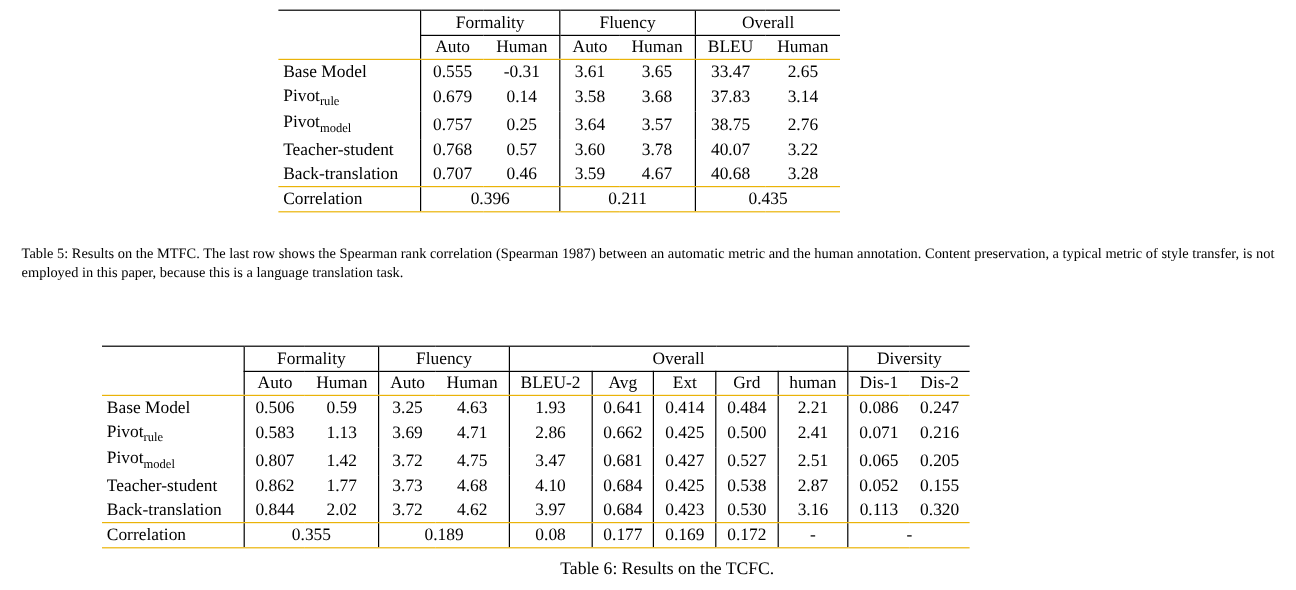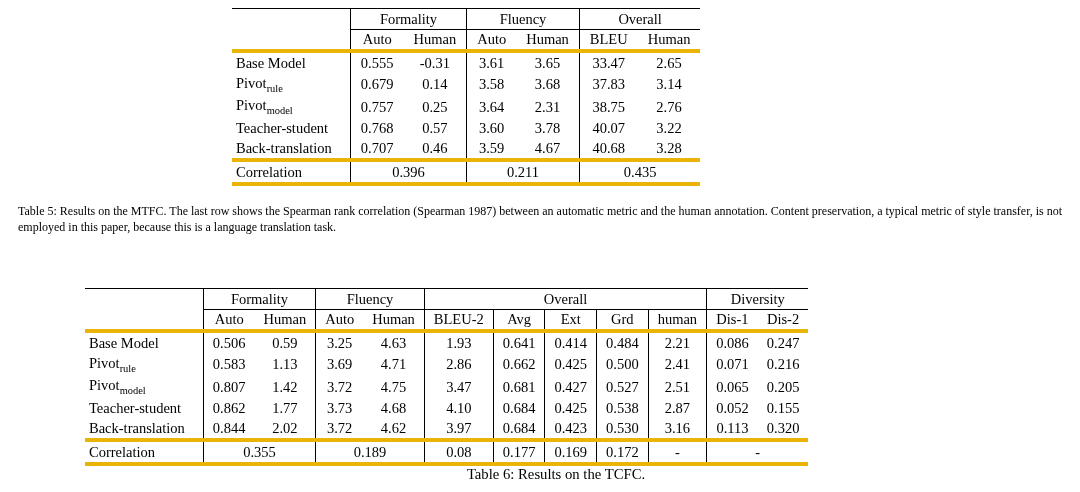--- a/index.html
+++ b/index.html
@@ -32,21 +32,21 @@
     font-weight: normal;
     white-space: nowrap;
   }
   .rowlabel {
     text-align: left !important;
     padding-left: 4px !important;
     padding-right: 18px !important;
   }
   .bold { font-weight: bold; }
   .tline-top td, .tline-top th { border-top: 1px solid #000; }
-  .tline-bot td, .tline-bot th { border-bottom: 4px solid #eab308; margin-top: 37px; }
+  .tline-bot td, .tline-bot th { border-bottom: 1px solid #eab308; margin-top: 37px; }
   .vline-l { border-left: 1px solid #000; }
   .grouphdr { border-bottom: 1px solid #000; }
   sub {
     font-size: 0.72em;
   }
 
   
   #table5-wrap {
     position: absolute;
     left: 232px;
@@ -130,21 +130,21 @@
           <td>3.68</td>
           <td class="vline-l">37.83</td>
           <td>3.14</td>
         </tr>
 
         <tr>
           <td class="rowlabel"><span>Pivot</span><sub>model</sub></td>
           <td class="vline-l">0.757</td>
           <td>0.25</td>
           <td class="vline-l">3.64</td>
-          <td>2.31</td>
+          <td>3.57</td>
           <td class="vline-l">38.75</td>
           <td>2.76</td>
         </tr>
 
         <tr>
           <td class="rowlabel"><span>Teacher-student</span></td>
           <td class="vline-l bold">0.768</td>
           <td class="bold">0.57</td>
           <td class="vline-l">3.60</td>
           <td>3.78</td>

